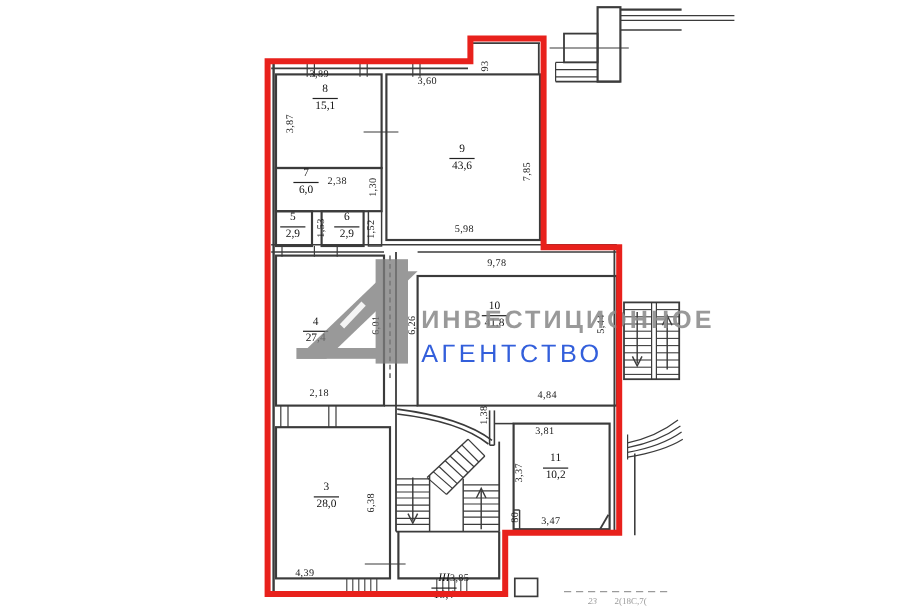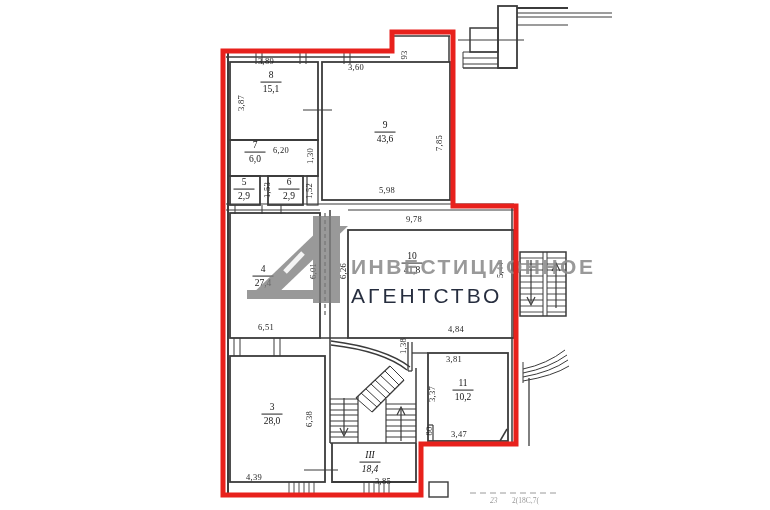--- a/index.html
+++ b/index.html
@@ -9,27 +9,27 @@
   .plan-svg{z-index:1;}
   .labels{position:absolute;left:0;top:0;width:770px;height:510px;z-index:2;}
   .dim{position:absolute;font-size:8.5px;color:#1e1e1e;white-space:nowrap;
        transform:translate(-50%,-50%);letter-spacing:0.3px;}
   .dim.v{transform:translate(-50%,-50%) rotate(-90deg);}
   .room{position:absolute;transform:translate(-50%,-50%);text-align:center;
         font-size:9.5px;color:#141414;line-height:1.15;}
   .room .num{display:inline-block;min-width:15px;border-bottom:1px solid #222;
              padding:0 3px 1px;}
   .room .area{display:block;padding-top:1px;}
-  .room.it{font-style:italic;}
+  .room.it{font-style:italic;margin-top:28px;}
   .wm{position:absolute;left:0;top:0;width:770px;height:510px;z-index:3;pointer-events:none;}
   .wm-logo{position:absolute;left:240px;top:210px;opacity:0.78;}
   .wm-t1{position:absolute;left:351px;top:255px;font-family:"Liberation Sans",sans-serif;
          font-size:21px;font-weight:600;letter-spacing:2.5px;color:#8f8f8f;opacity:.9;}
   .wm-t2{position:absolute;left:351px;top:284px;font-family:"Liberation Sans",sans-serif;
-         font-size:21px;font-weight:500;letter-spacing:3px;color:#0f172a;opacity:.9;}
+         font-size:21px;font-weight:500;letter-spacing:3px;color:#1d4ed8;opacity:.9;}
   .red-svg{z-index:4;pointer-events:none;}
   .foot{position:absolute;font-size:7.5px;color:#9a9a9a;z-index:2;white-space:nowrap;}
 </style>
 </head>
 <body>
 
 <div class="stage">
 
   <svg class="plan-svg" width="770" height="510" viewBox="0 0 770 510">
     <g stroke="#3b3b3b" fill="none">
@@ -215,23 +215,23 @@
     <div class="room" style="left:289px;top:189px"><span class="num">6</span><span class="area">2,9</span></div>
     <div class="room" style="left:263px;top:276px"><span class="num">4</span><span class="area">27,4</span></div>
     <div class="room" style="left:412px;top:263px"><span class="num">10</span><span class="area">41,8</span></div>
     <div class="room" style="left:272px;top:414px"><span class="num">3</span><span class="area">28,0</span></div>
     <div class="room" style="left:463px;top:390px"><span class="num">11</span><span class="area">10,2</span></div>
     <div class="room it" style="left:370px;top:462px"><span class="num">III</span><span class="area">18,4</span></div>
 
     <div class="dim" style="left:266px;top:61px">3,89</div>
     <div class="dim" style="left:356px;top:67px">3,60</div>
     <div class="dim" style="left:387px;top:190px">5,98</div>
-    <div class="dim" style="left:281px;top:150px">6,20</div>
+    <div class="dim" style="left:281px;top:150px">2,38</div>
     <div class="dim" style="left:414px;top:219px">9,78</div>
-    <div class="dim" style="left:266px;top:327px">6,51</div>
+    <div class="dim" style="left:266px;top:327px">2,18</div>
     <div class="dim" style="left:456px;top:329px">4,84</div>
     <div class="dim" style="left:454px;top:359px">3,81</div>
     <div class="dim" style="left:459px;top:434px">3,47</div>
     <div class="dim" style="left:254px;top:477px">4,39</div>
     <div class="dim" style="left:383px;top:481px">3,85</div>
 
     <div class="dim v" style="left:241px;top:103px">3,87</div>
     <div class="dim v" style="left:404px;top:55px">93</div>
     <div class="dim v" style="left:439px;top:143px">7,85</div>
     <div class="dim v" style="left:310px;top:156px">1,30</div>

